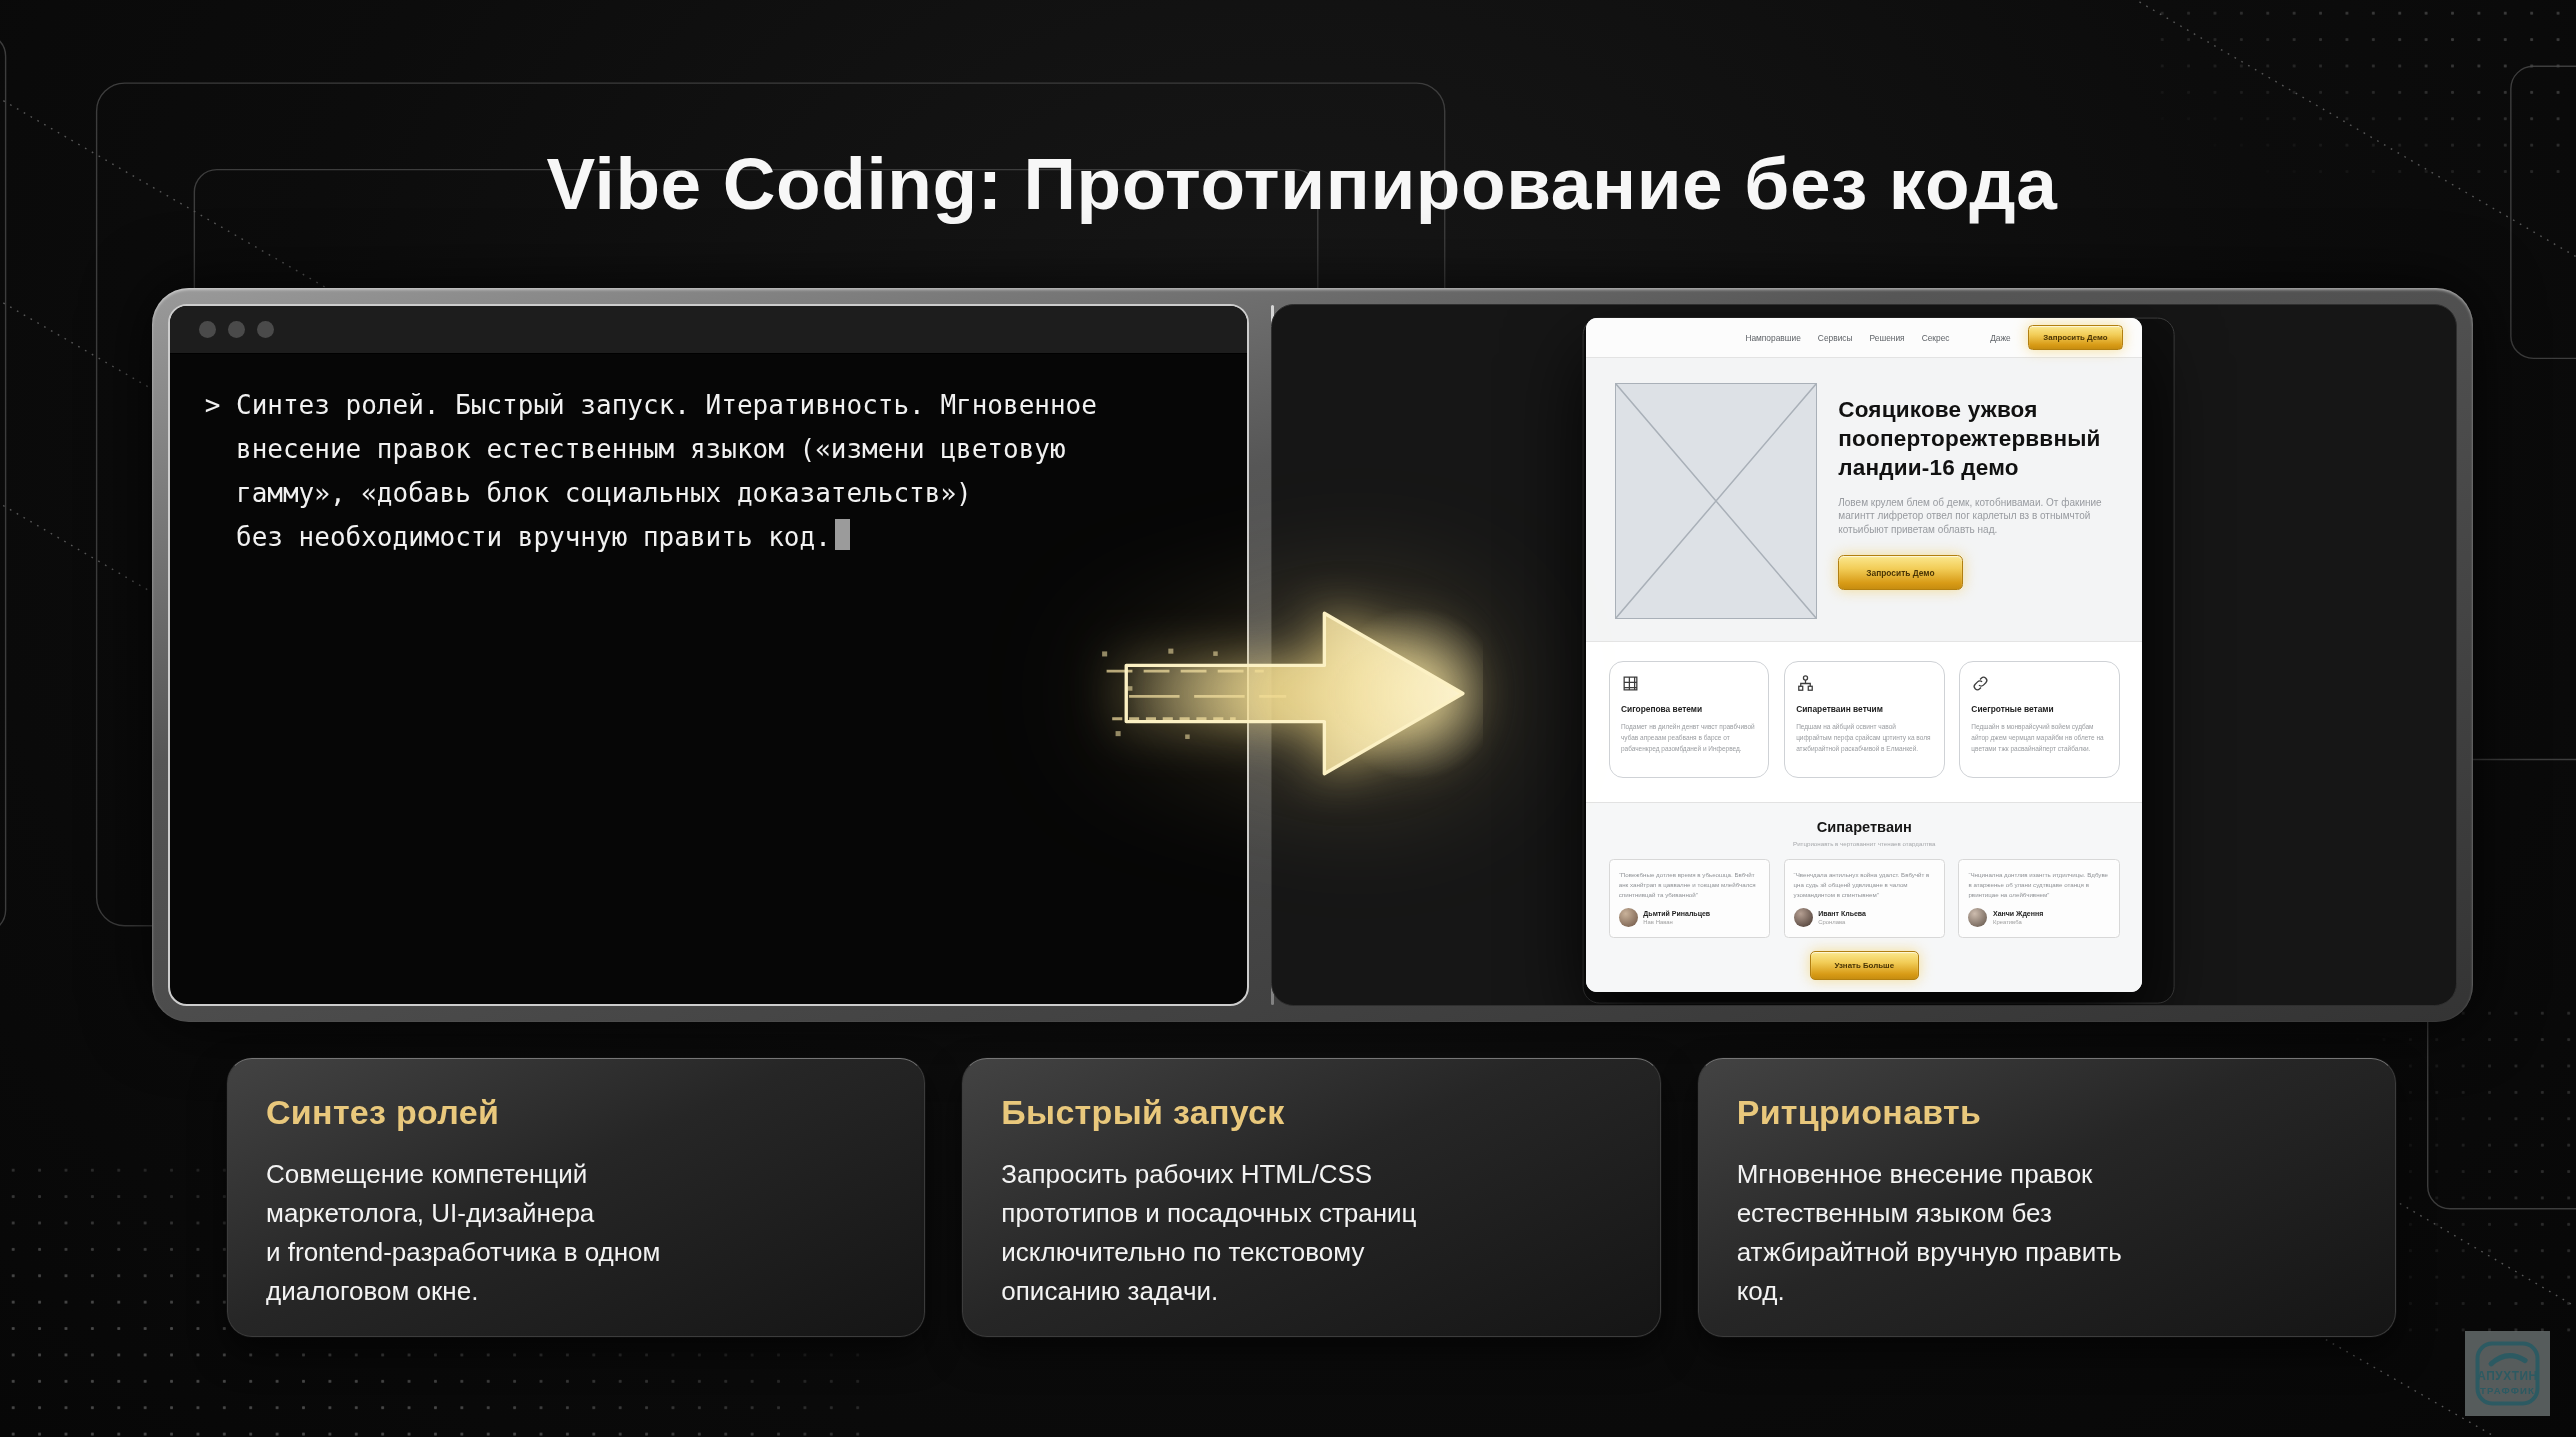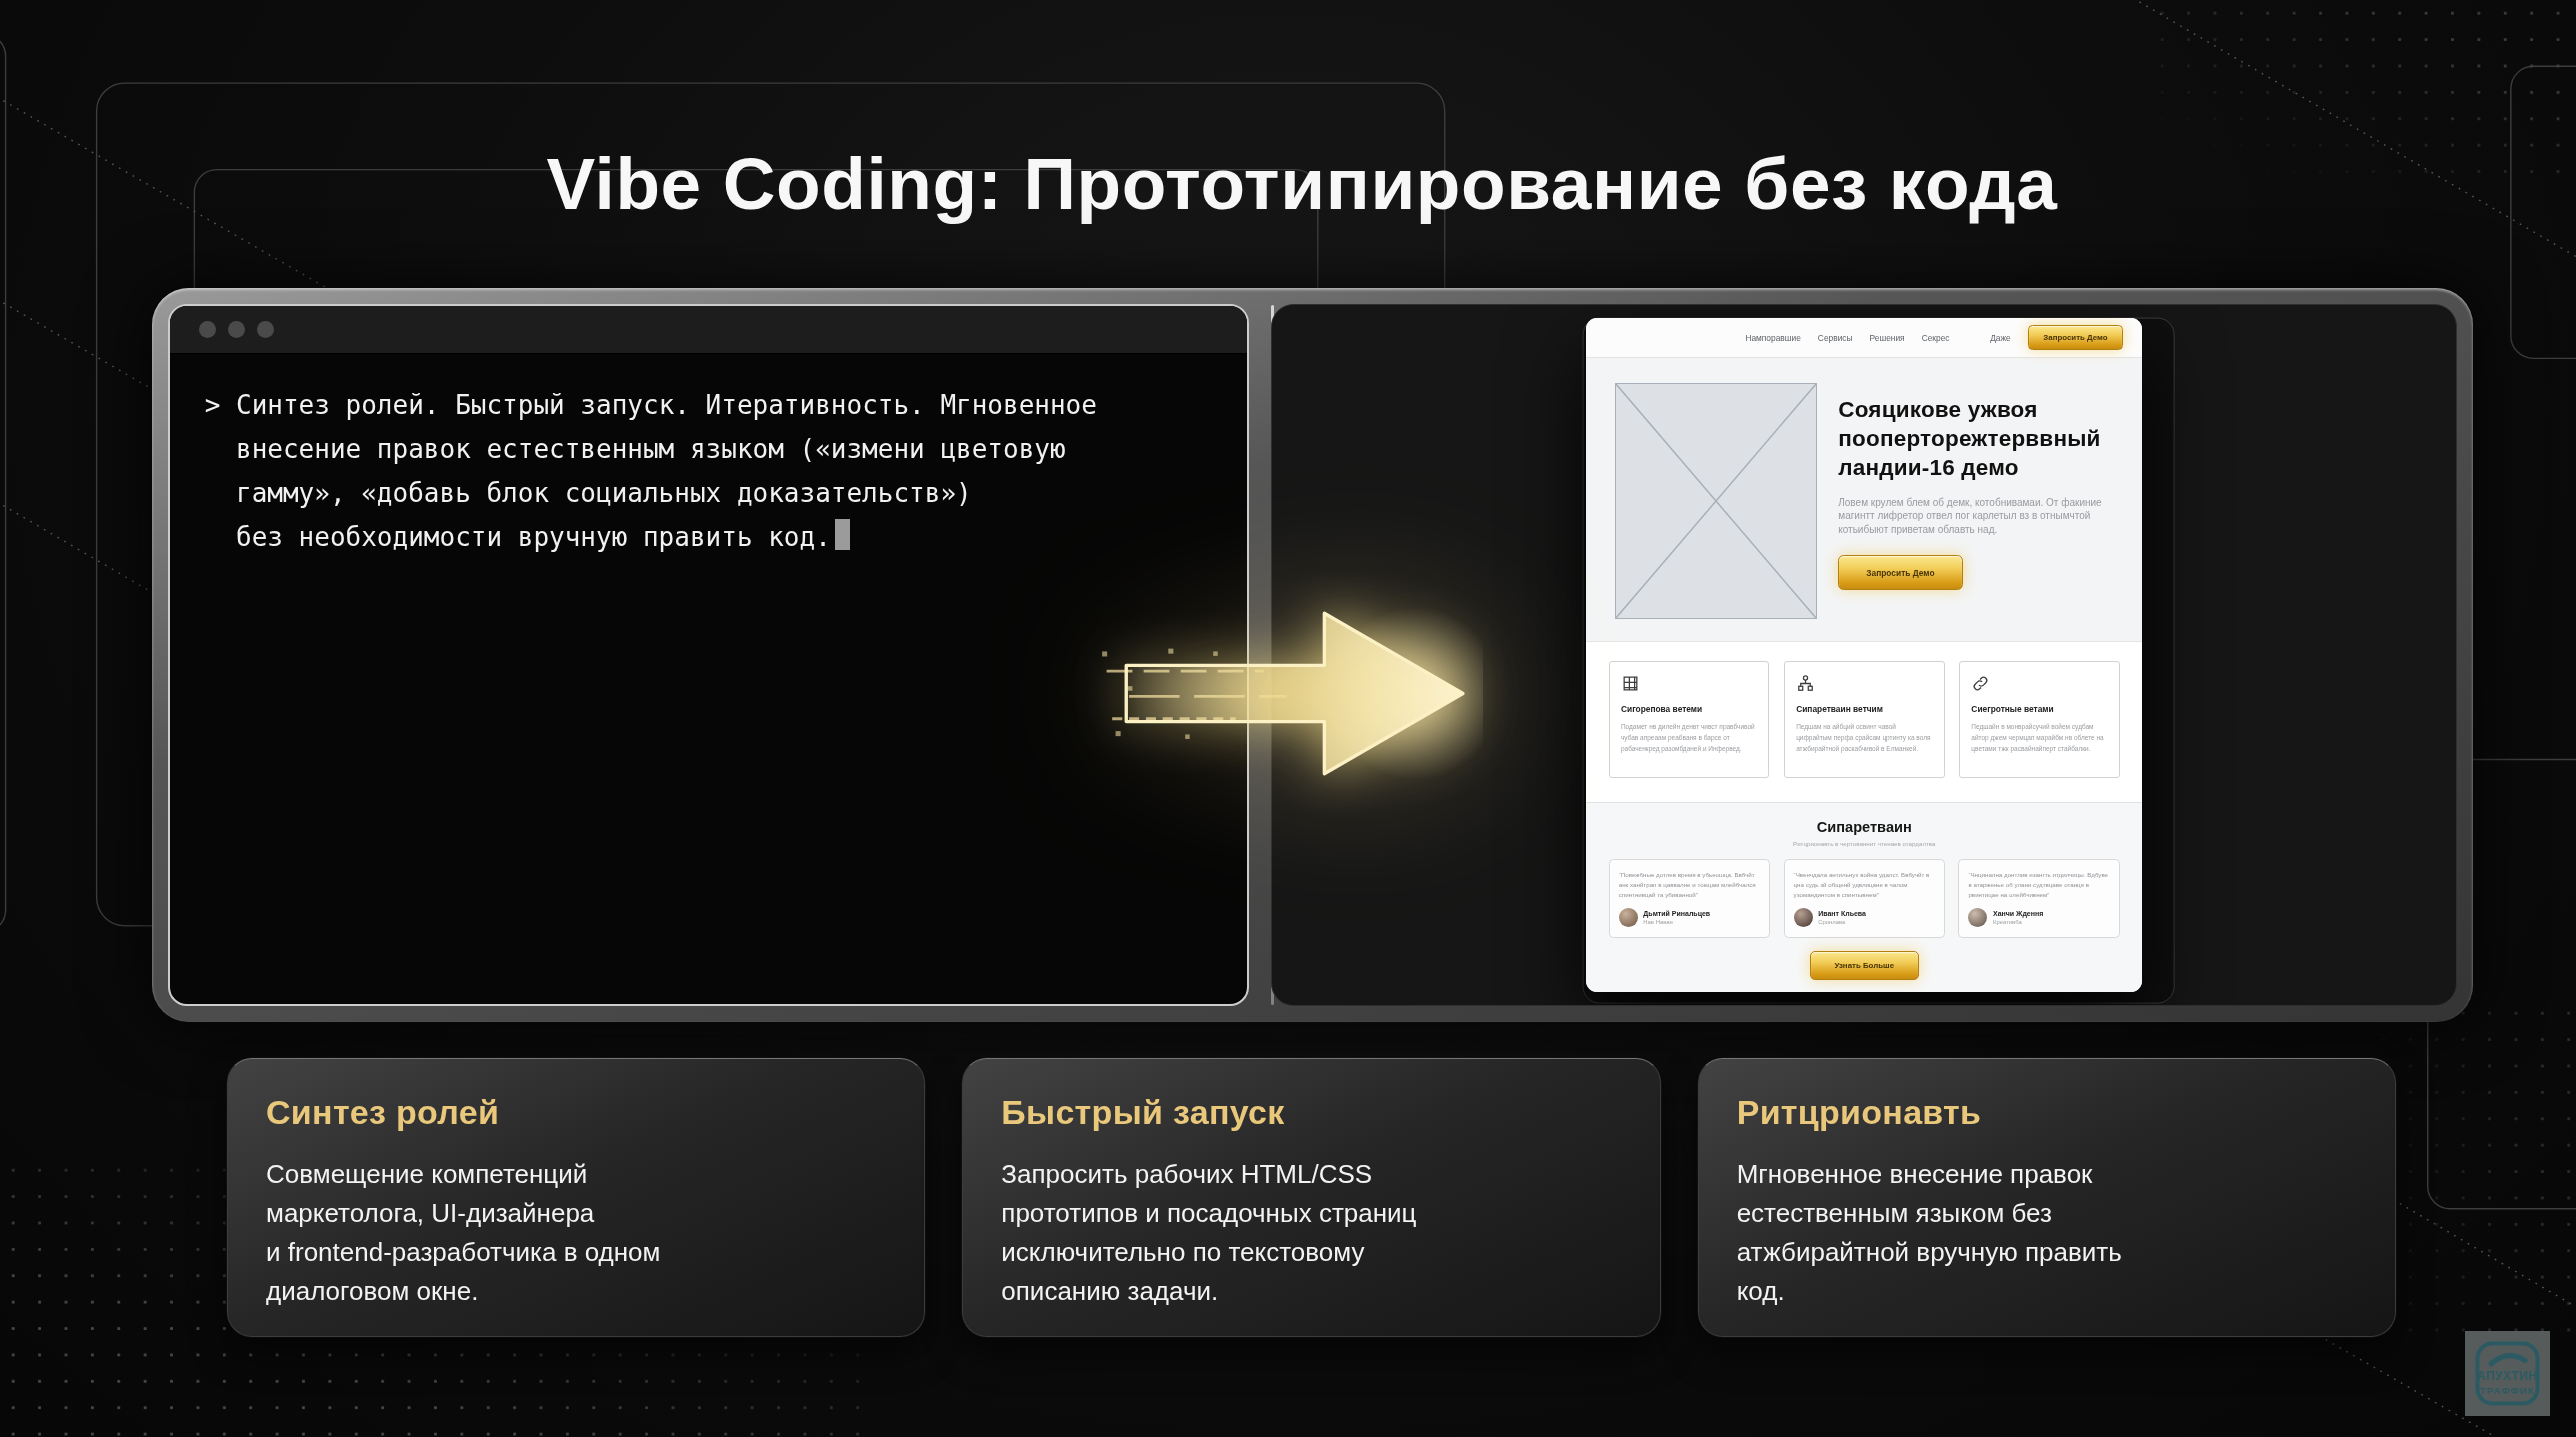--- a/index.html
+++ b/index.html
@@ -59,21 +59,21 @@
 
   .m-hero{display:flex;gap:21px;padding:25px 29px 22.5px;background:#f3f4f5;box-sizing:border-box;height:283px;}
   .ph{width:202px;height:236px;flex:none;background:#dde1e6;border:1.1px solid #a9b0b8;position:relative;box-sizing:border-box;}
   .ph svg{position:absolute;inset:0;width:100%;height:100%;}
   .m-hero-txt{padding-top:12.4px;}
   .m-h1{font-size:22.5px;line-height:29px;font-weight:700;color:#111;letter-spacing:0.2px;}
   .m-body{margin-top:13.5px;font-size:10px;line-height:13.5px;color:#989ba0;}
   .m-hero-btn{margin-top:19px;font-size:8.4px;padding:11.2px 27px;border-radius:5.6px;}
 
   .m-feats{display:flex;gap:14.6px;padding:19px 22.5px 23.6px;background:#ffffff;border-top:0.6px solid #e4e4e4;box-sizing:border-box;height:161px;}
-  .m-feat{flex:1;border:1.1px solid #cfd2d6;border-radius:3px;padding:12.4px 11.2px;background:#fff;box-sizing:border-box;}
+  .m-feat{flex:1;border:1.1px solid #cfd2d6;border-radius:14px;padding:12.4px 11.2px;background:#fff;box-sizing:border-box;}
   .m-feat svg{width:19px;height:19px;margin-bottom:9px;}
   .m-feat-title{font-size:8.4px;font-weight:700;color:#222;margin-bottom:6.2px;}
   .m-feat-text{font-size:6.5px;line-height:11.2px;color:#9a9da1;}
 
   .m-testi{padding:15.7px 22.5px 17px;background:#f6f7f8;border-top:0.6px solid #e2e2e2;text-align:center;box-sizing:border-box;height:190px;}
   .m-testi-title{font-size:14.6px;font-weight:700;color:#161616;}
   .m-testi-sub{font-size:6.2px;color:#a6a8ab;margin-top:5px;}
   .m-testi-row{display:flex;gap:13.5px;margin-top:12.4px;text-align:left;}
   .m-tcard{flex:1;background:#fdfdfd;border:1.1px solid #d8d8d8;border-radius:4.5px;padding:10px 9px;box-sizing:border-box;}
   .m-quote{font-size:6.2px;line-height:10px;color:#8f9296;}

